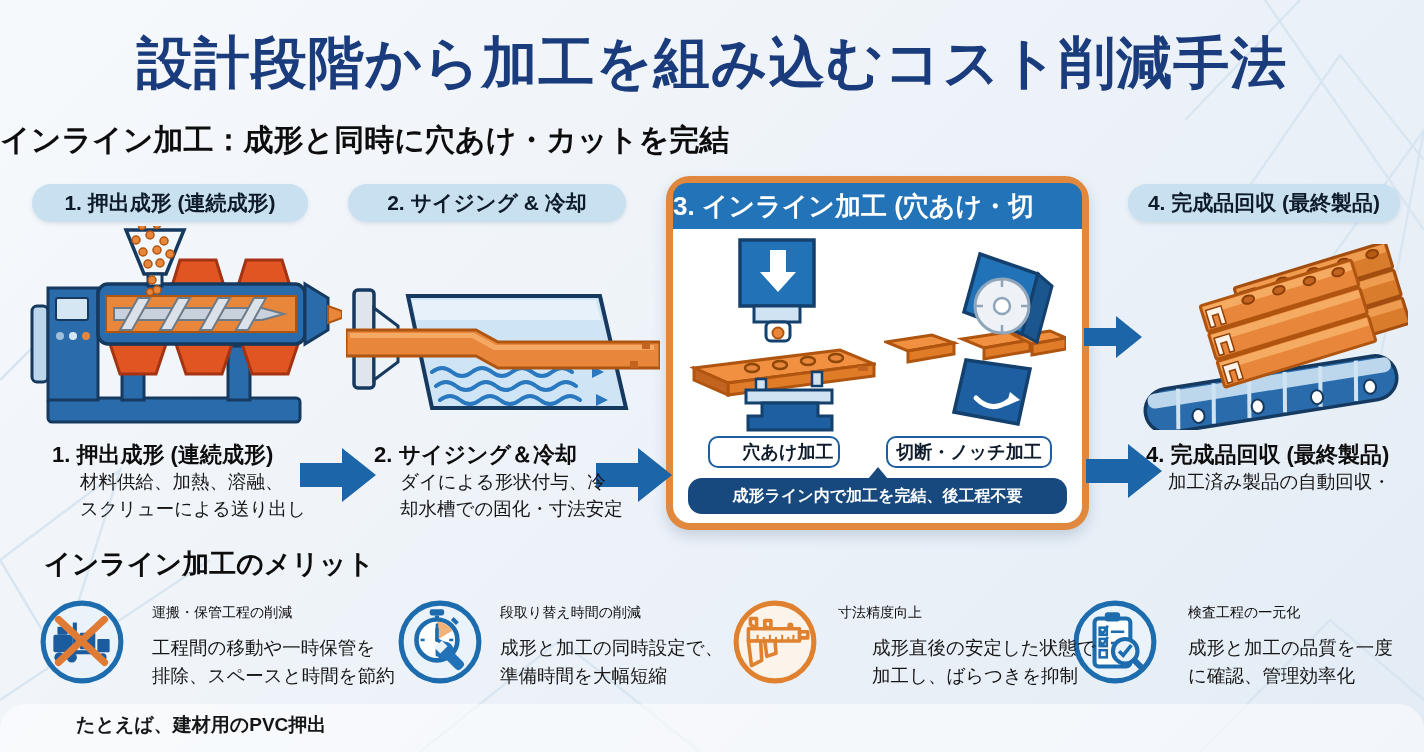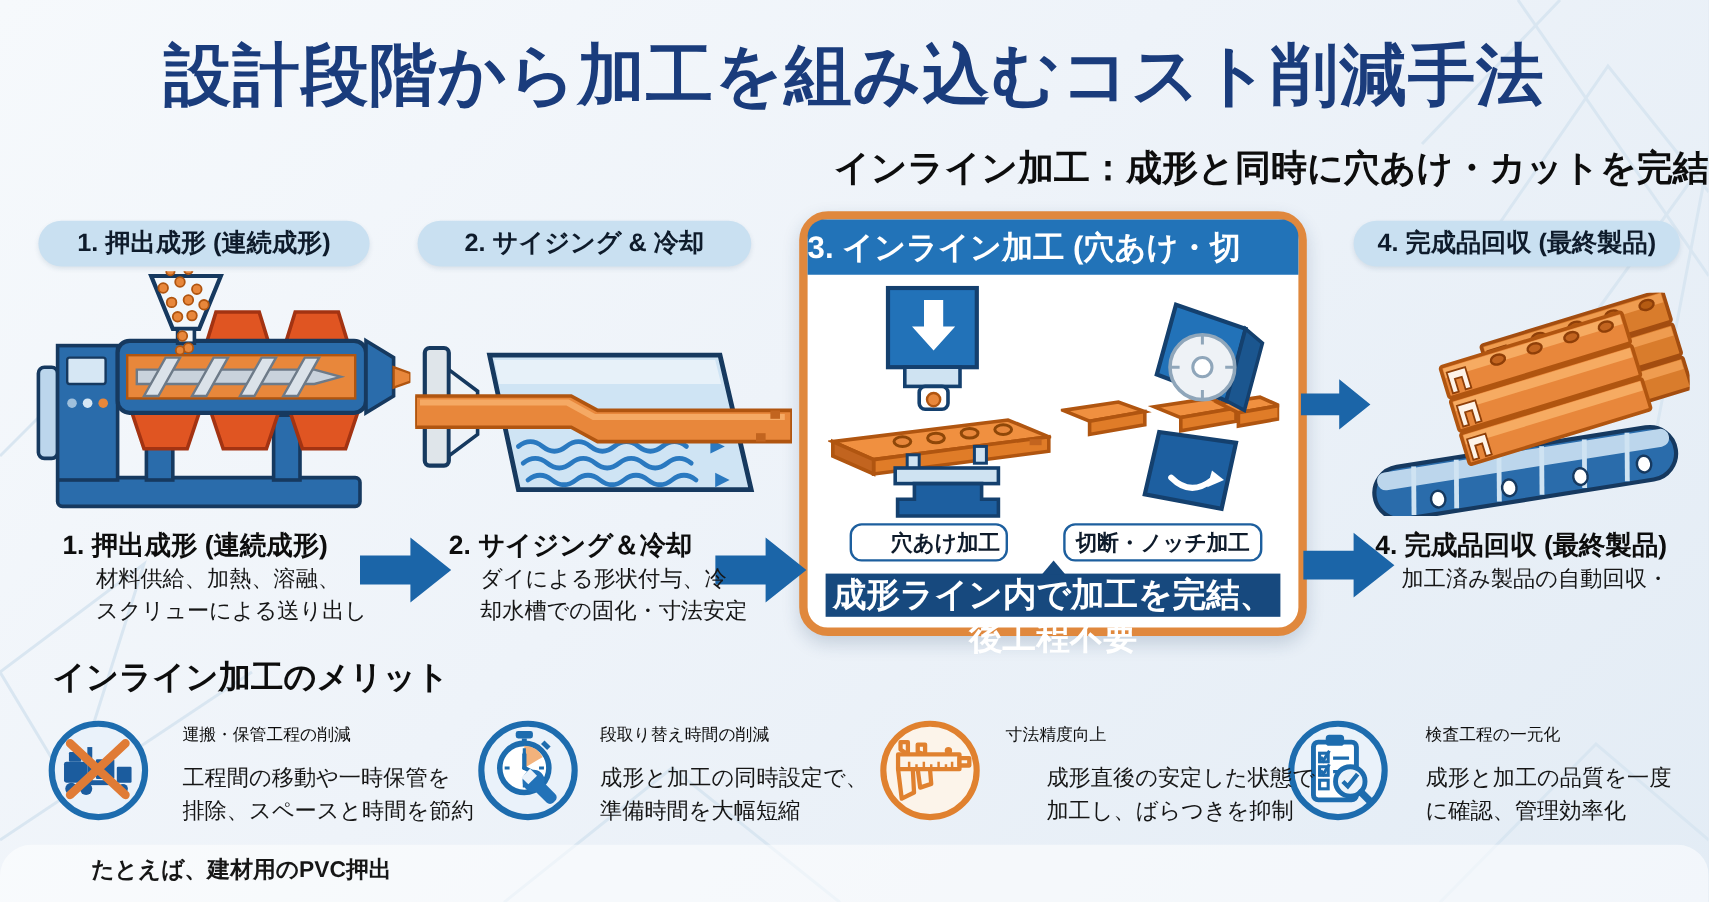--- a/index.html
+++ b/index.html
@@ -7,21 +7,21 @@
     position:relative;width:1424px;height:752px;overflow:hidden;
     background:linear-gradient(135deg,#f6f9fc 0%,#eef3f9 45%,#e3ecf5 100%);
     font-family:"Liberation Sans","DejaVu Sans",sans-serif;color:#111;
   }
   .abs{position:absolute;}
   .title{
     top:26px;left:0;width:100%;text-align:center;
     font-size:56px;font-weight:800;color:#1a3c7c;letter-spacing:1px;
   }
   .subtitle{
-    top:120px;left:0;width:100%;text-align:right;
+    top:120px;left:0;width:100%;text-align:left;
     font-size:30px;font-weight:700;color:#0d0d0d;
   }
   .badge{
     top:184px;height:38px;line-height:38px;text-align:center;
     background:#c9e0f1;border-radius:19px;
     font-size:21px;font-weight:700;color:#0e1b2b;
     box-shadow:0 2px 4px rgba(30,70,110,.12);
   }
   .badge1{left:32px;width:276px;}
   .badge2{left:348px;width:278px;}
@@ -38,22 +38,22 @@
   }
   .pill{
     height:32px;line-height:29px;text-align:center;background:#fff;
     border:2.5px solid #1d5f9e;border-radius:10px;box-sizing:border-box;
     font-size:18px;font-weight:700;color:#0e1b2b;
   }
   .pill-punch{left:708px;top:436px;width:132px;padding-left:28px;}
   .pill-cut{left:886px;top:436px;width:166px;}
   .banner{
     left:688px;top:478px;width:379px;height:36px;line-height:36px;
-    background:#17497e;border-radius:0;text-align:center;
-    color:#fff;font-size:28px;font-weight:700;
+    background:#17497e;border-radius:14px;text-align:center;
+    color:#fff;font-size:16px;font-weight:700;
   }
   .banner::before{
     content:"";position:absolute;left:50%;top:-11px;margin-left:-10px;
     border-left:10px solid transparent;border-right:10px solid transparent;
     border-bottom:12px solid #17497e;
   }
   .step-heading{font-size:22px;font-weight:700;color:#0d0d0d;white-space:nowrap;}
   .step-desc{font-size:18.5px;font-weight:500;line-height:27px;color:#161616;white-space:nowrap;}
   .h1{left:52px;top:440px;} .d1{left:80px;top:468px;}
   .h2{left:374px;top:440px;} .d2{left:400px;top:468px;}

